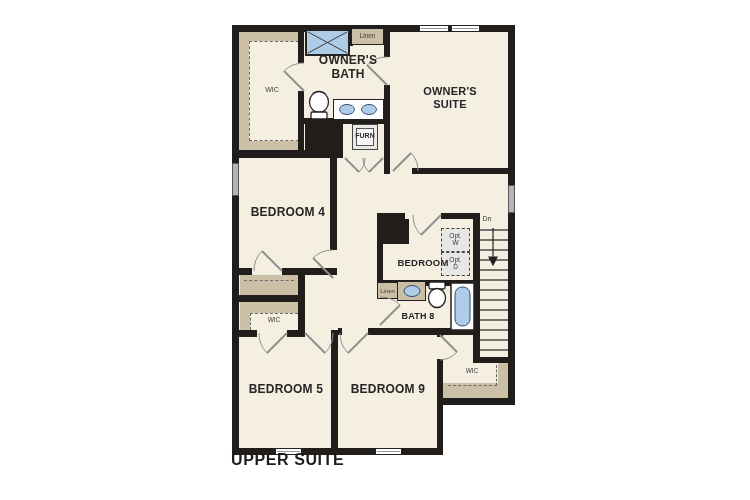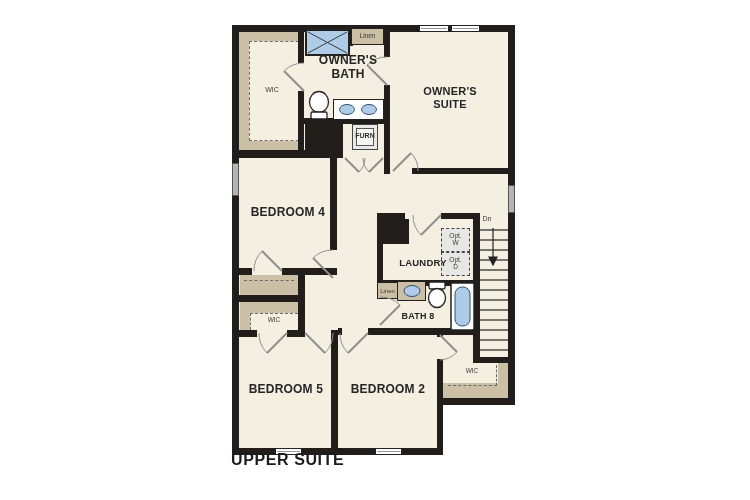--- a/index.html
+++ b/index.html
@@ -215,23 +215,23 @@
       <line x1="208" y1="310" x2="225" y2="327" stroke-width="2"></line>
         <path d="M208,335 A25,25 0 0 0 225,327" stroke-width="1"></path>
     </g>
   </svg>
 
   <div class="lbl big-lbl" style="left:178px;top:60px;width:80px;">OWNER'S SUITE</div>
   <div class="lbl mid-lbl" style="left:78px;top:28px;width:76px;font-size:12px;">OWNER'S BATH</div>
   <div class="lbl sm-lbl" style="left:15px;top:61px;width:50px;">WIC</div>
   <div class="lbl sm-lbl" style="left:114px;top:107px;width:38px;font-weight:bold;color:#2c2c2c;">FURN</div>
   <div class="lbl room-lbl" style="left:8px;top:181px;width:96px;">BEDROOM 4</div>
-  <div class="lbl mid-lbl" style="left:151px;top:232px;width:80px;font-size:9.5px;">LAUNDRY</div>
+  <div class="lbl mid-lbl" style="left:151px;top:232px;width:80px;font-size:9.5px;">BEDROOM</div>
   <div class="lbl sm-lbl" style="left:246px;top:190px;width:18px;">Dn</div>
   <div class="lbl mid-lbl" style="left:156px;top:286px;width:60px;">BATH 8</div>
   <div class="lbl xs-lbl" style="left:22px;top:292px;width:40px;">WIC</div>
   <div class="lbl room-lbl" style="left:8px;top:358px;width:92px;">BEDROOM 5</div>
-  <div class="lbl room-lbl" style="left:110px;top:358px;width:92px;">BEDROOM 2</div>
+  <div class="lbl room-lbl" style="left:110px;top:358px;width:92px;">BEDROOM 9</div>
   <div class="lbl xs-lbl" style="left:220px;top:343px;width:40px;">WIC</div>
 
 </div>
 
 <div id="title">UPPER SUITE</div>
 
 </body></html>

